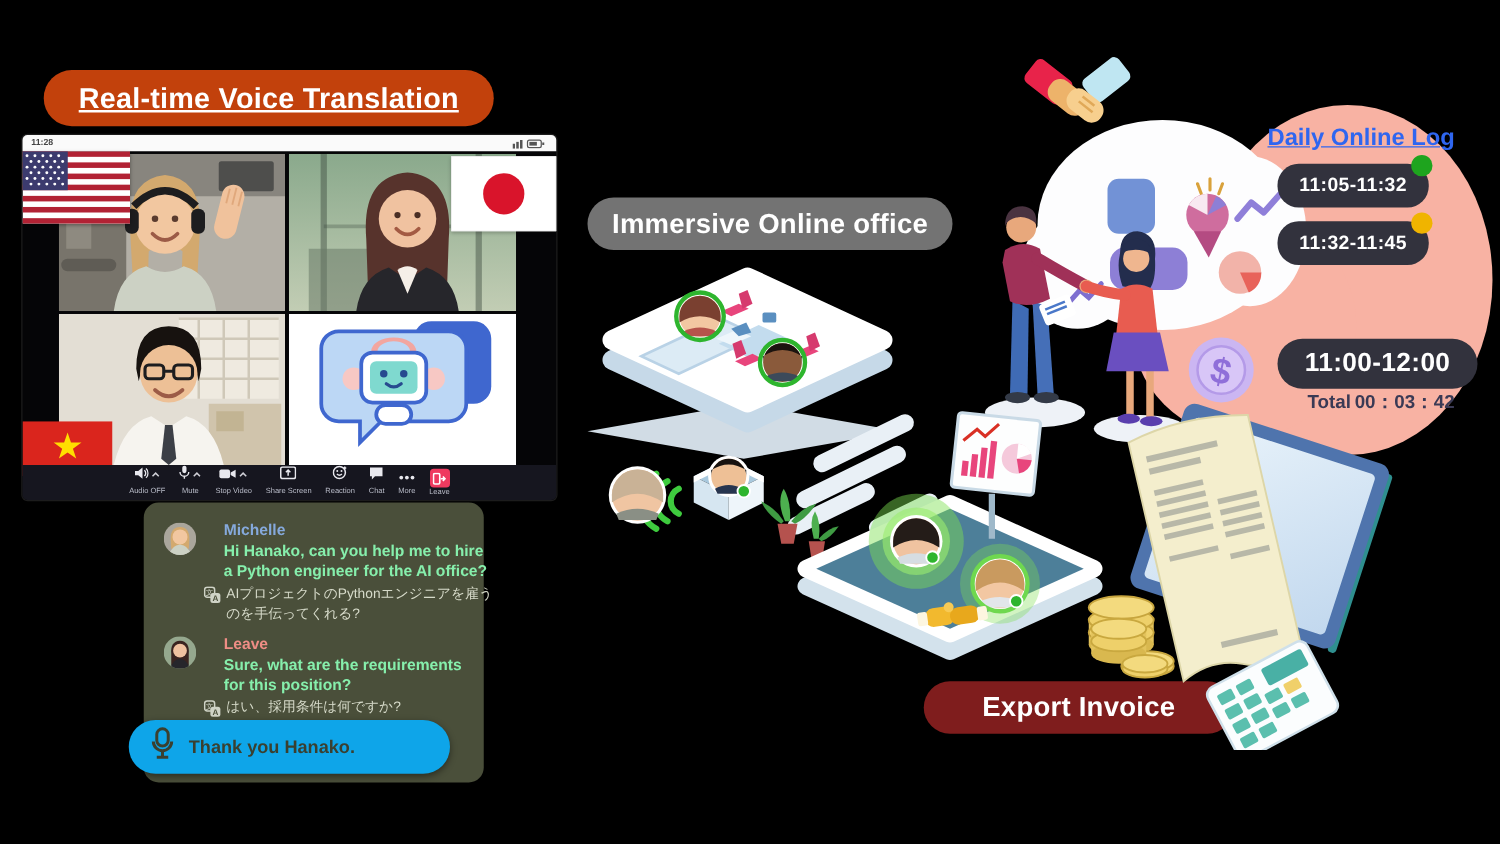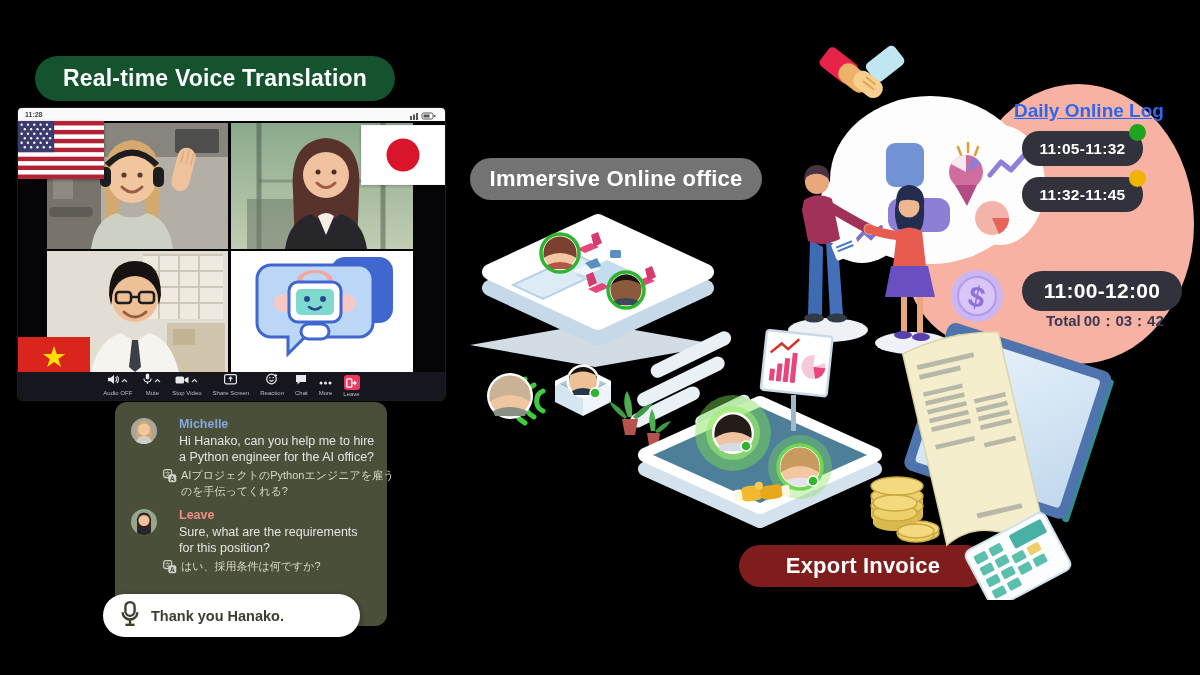--- a/index.html
+++ b/index.html
@@ -33,25 +33,25 @@
 .tb-label{font-size:6px;color:#b9bcc8;white-space:nowrap}
 .tb-leave .tb-ic{height:15px}
 .leave-box{width:16px;height:15px;background:#ef3a5f;border-radius:3px;display:flex;align-items:center;justify-content:center}
 
 
 #chat-panel{position:absolute;left:115px;top:402px;width:272px;height:224px;background:#4a4f3a;border-radius:12px;padding:15px 14px 0 16px}
 .msg{position:relative;margin-bottom:9px}
 .avatar{position:absolute;left:0;top:1px;width:26px;height:26px;border-radius:50%;overflow:hidden}
 .msg-body{margin-left:48px}
 .msg-name{font-size:12.5px;font-weight:700;margin-bottom:2px}
-.msg-line{font-size:12.5px;line-height:16px;font-weight:400;color:#e5e5e5;white-space:nowrap}
+.msg-line{font-size:12.5px;line-height:16px;font-weight:700;color:#86efac;white-space:nowrap}
 .jp-row{display:flex;margin-left:-16px;margin-top:3px}
 .tr-ic{flex:0 0 14px;margin-right:4px;margin-top:1px}
 .jp-line{font-size:11px;line-height:15.5px;color:#d6dac9;white-space:nowrap}
-#voice-pill{position:absolute;left:103px;top:594px;width:257px;height:43px;background:#ffffff;border-radius:22px;display:flex;align-items:center;box-shadow:0 2px 6px rgba(0,0,0,.45);cursor:pointer}
+#voice-pill{position:absolute;left:103px;top:576px;width:257px;height:43px;background:#0ea5e9;border-radius:22px;display:flex;align-items:center;box-shadow:0 2px 6px rgba(0,0,0,.45);cursor:pointer}
 #voice-pill .mic{margin:0 10px 0 16px}
 #voice-text{font-size:14.5px;font-weight:700;color:#3a4030}
 
 
 #salmon-blob{position:absolute;left:962px;top:84px;width:232px;height:280px;border-radius:50%;background:#f8b2a3}
 #salmon-blob2{position:absolute;left:905px;top:170px;width:180px;height:180px;border-radius:50%;background:#f8b2a3}
 #log-title{position:absolute;left:1014px;top:100px;width:160px;font-size:19px;font-weight:700;color:#2f66f0;text-decoration:underline;white-space:nowrap}
 .log-pill{position:absolute;left:1022px;width:121px;height:35px;background:#32323d;border-radius:17px;display:flex;align-items:center;justify-content:center}
 .pill-time{color:#fff;font-size:15.5px;font-weight:700;letter-spacing:.3px}
 .log-pill .dot{position:absolute;right:-3px;top:-7px;width:17px;height:17px;border-radius:50%}
@@ -382,21 +382,21 @@
     <g>
       <path d="M418 296 h44 v22 h-44 z" fill="#e3c35c"></path>
       <ellipse cx="440" cy="318" rx="22" ry="8" fill="#d9b84f"></ellipse>
       <ellipse cx="440" cy="308" rx="22" ry="8" fill="#eed06a" stroke="#c9a83f" stroke-width="1.5"></ellipse>
       <ellipse cx="440" cy="298" rx="22" ry="8" fill="#f3da7e" stroke="#c9a83f" stroke-width="1.5"></ellipse>
       <ellipse cx="461" cy="330" rx="18" ry="7" fill="#eed06a" stroke="#c9a83f" stroke-width="1.5"></ellipse>
       <ellipse cx="461" cy="326" rx="18" ry="7" fill="#f3da7e" stroke="#c9a83f" stroke-width="1.5"></ellipse>
     </g>
   </svg>
 
-  <div class="badge" id="badge-voice" style="background: #14532d;">Real-time Voice Translation</div>
+  <div class="badge" id="badge-voice" style="background: #c2410c; text-decoration: underline;">Real-time Voice Translation</div>
 
   <div id="video-window">
     <div id="status-bar">
       <span id="status-time">11:28</span>
       <span>
         <svg width="28" height="9" viewBox="0 0 28 9">
             <rect x="0" y="5" width="2" height="4" fill="#555"></rect>
             <rect x="3" y="3.5" width="2" height="5.5" fill="#555"></rect>
             <rect x="6" y="2" width="2" height="7" fill="#555"></rect>
             <rect x="12" y="2" width="11" height="6" rx="1.5" fill="none" stroke="#555"></rect>

